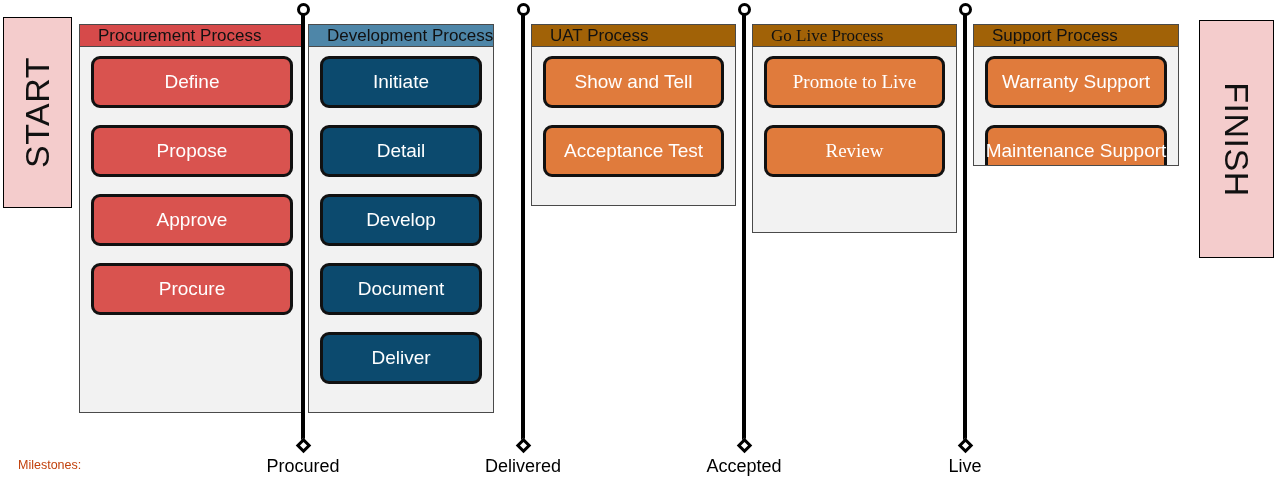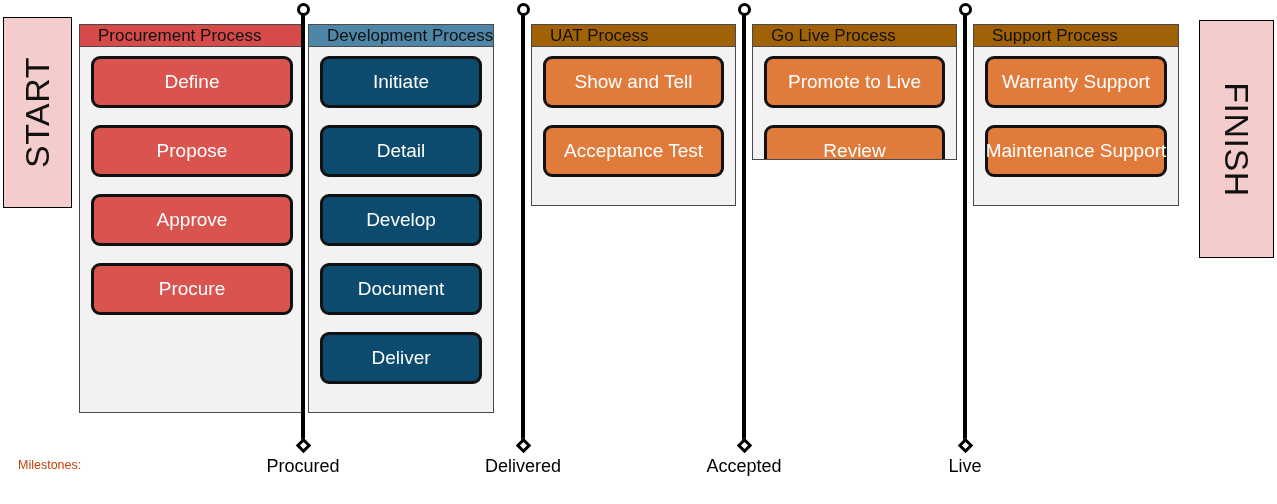--- a/index.html
+++ b/index.html
@@ -156,28 +156,28 @@
           <div class="node c-blue">Deliver</div>
         </div>
       </div>
       <div class="lane" style="left: 531px; top: 24px; width: 205px; height: 182px;">
         <div class="lane-header h-orange">UAT Process</div>
         <div class="lane-body">
           <div class="node c-orange">Show and Tell</div>
           <div class="node c-orange">Acceptance Test</div>
         </div>
       </div>
-      <div class="lane" style="left: 752px; top: 24px; width: 205px; height: 136px;">
+      <div class="lane" style="left: 752px; top: 24px; width: 205px; height: 209px; font-family: Liberation Serif, serif;">
         <div class="lane-header h-orange">Go Live Process</div>
         <div class="lane-body">
           <div class="node c-orange">Promote to Live</div>
           <div class="node c-orange">Review</div>
         </div>
       </div>
-      <div class="lane" style="left: 973px; top: 24px; width: 206px; height: 182px;">
+      <div class="lane" style="left: 973px; top: 24px; width: 206px; height: 142px;">
         <div class="lane-header h-orange">Support Process</div>
         <div class="lane-body">
           <div class="node c-orange">Warranty Support</div>
           <div class="node c-orange">Maintenance Support</div>
         </div>
       </div>
     </div>
 
   <div id="milestones-host">
       <div class="milestone-line" style="left: 301px; height: 430px;"></div>

